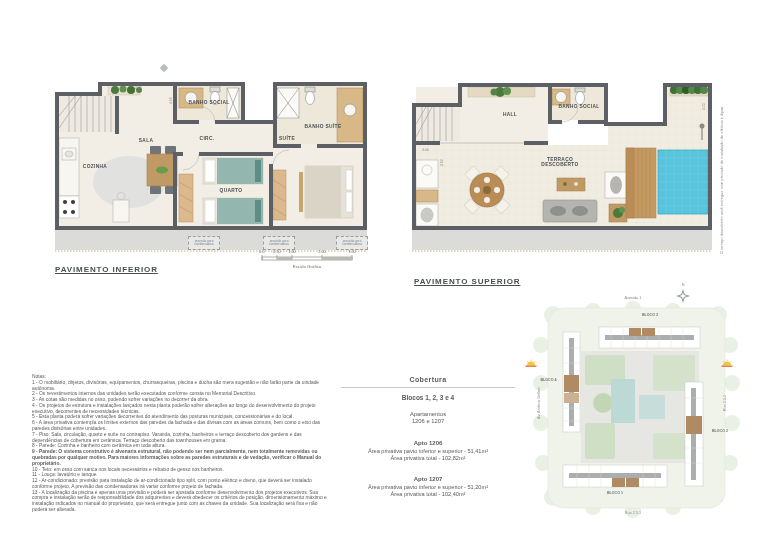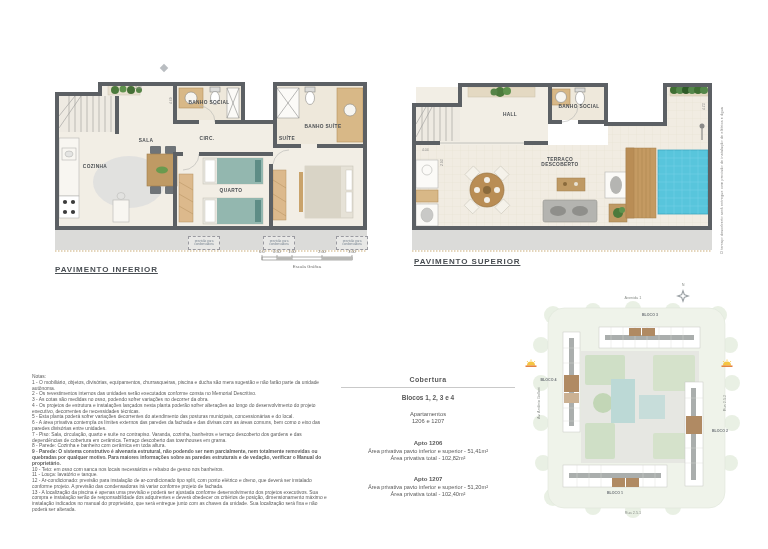--- a/index.html
+++ b/index.html
@@ -398,21 +398,21 @@
     <div class="lbl wrap" style="left:167px;top:44px;">BANHO SOCIAL</div>
     <div class="lbl wrap" style="left:148px;top:100px;">TERRAÇO DESCOBERTO</div>
     
     <div class="dim" style="left:10px;top:86px;">4.04</div>
     <div class="dim v" style="left:28px;top:104px;">2.93</div>
     <div class="dim v" style="left:290px;top:48px;">4.73</div>
   </div>
 
   <div class="vnote" style="left:720px;top:86px;">O terraço descoberto será entregue com previsão de instalação de elétrica e água</div>
 
-  <div class="ptitle" style="left:414px;top:257px;">PAVIMENTO SUPERIOR</div>
+  <div class="ptitle" style="left:414px;top:277px;">PAVIMENTO SUPERIOR</div>
 
   <div class="notes">
     <div class="note">Notas:</div>
     <div class="note">1 - O mobiliário, objetos, divisórias, equipamentos, churrasqueiras, piscina e ducha são mera sugestão e não farão parte da unidade autônoma.</div>
     <div class="note">2 - Os revestimentos internos das unidades serão executados conforme consta no Memorial Descritivo.</div>
     <div class="note">3 - As cotas são medidas no osso, podendo sofrer variações no decorrer da obra.</div>
     <div class="note">4 - Os projetos de estrutura e instalações lançados nesta planta poderão sofrer alterações ao longo do desenvolvimento do projeto executivo, decorrentes de necessidades técnicas.</div>
     <div class="note">5 - Esta planta poderá sofrer variações decorrentes do atendimento das posturas municipais, concessionárias e do local.</div>
     <div class="note">6 - A área privativa contempla os limites externos das paredes da fachada e das divisas com as áreas comuns, bem como o eixo das paredes divisórias entre unidades.</div>
     <div class="note">7 - Piso: Sala, circulação, quarto e suíte no contrapiso. Varanda, cozinha, banheiros e terraço descoberto dos gardens e das dependências de cobertura em cerâmica. Terraço descoberto das townhouses em grama.</div>

